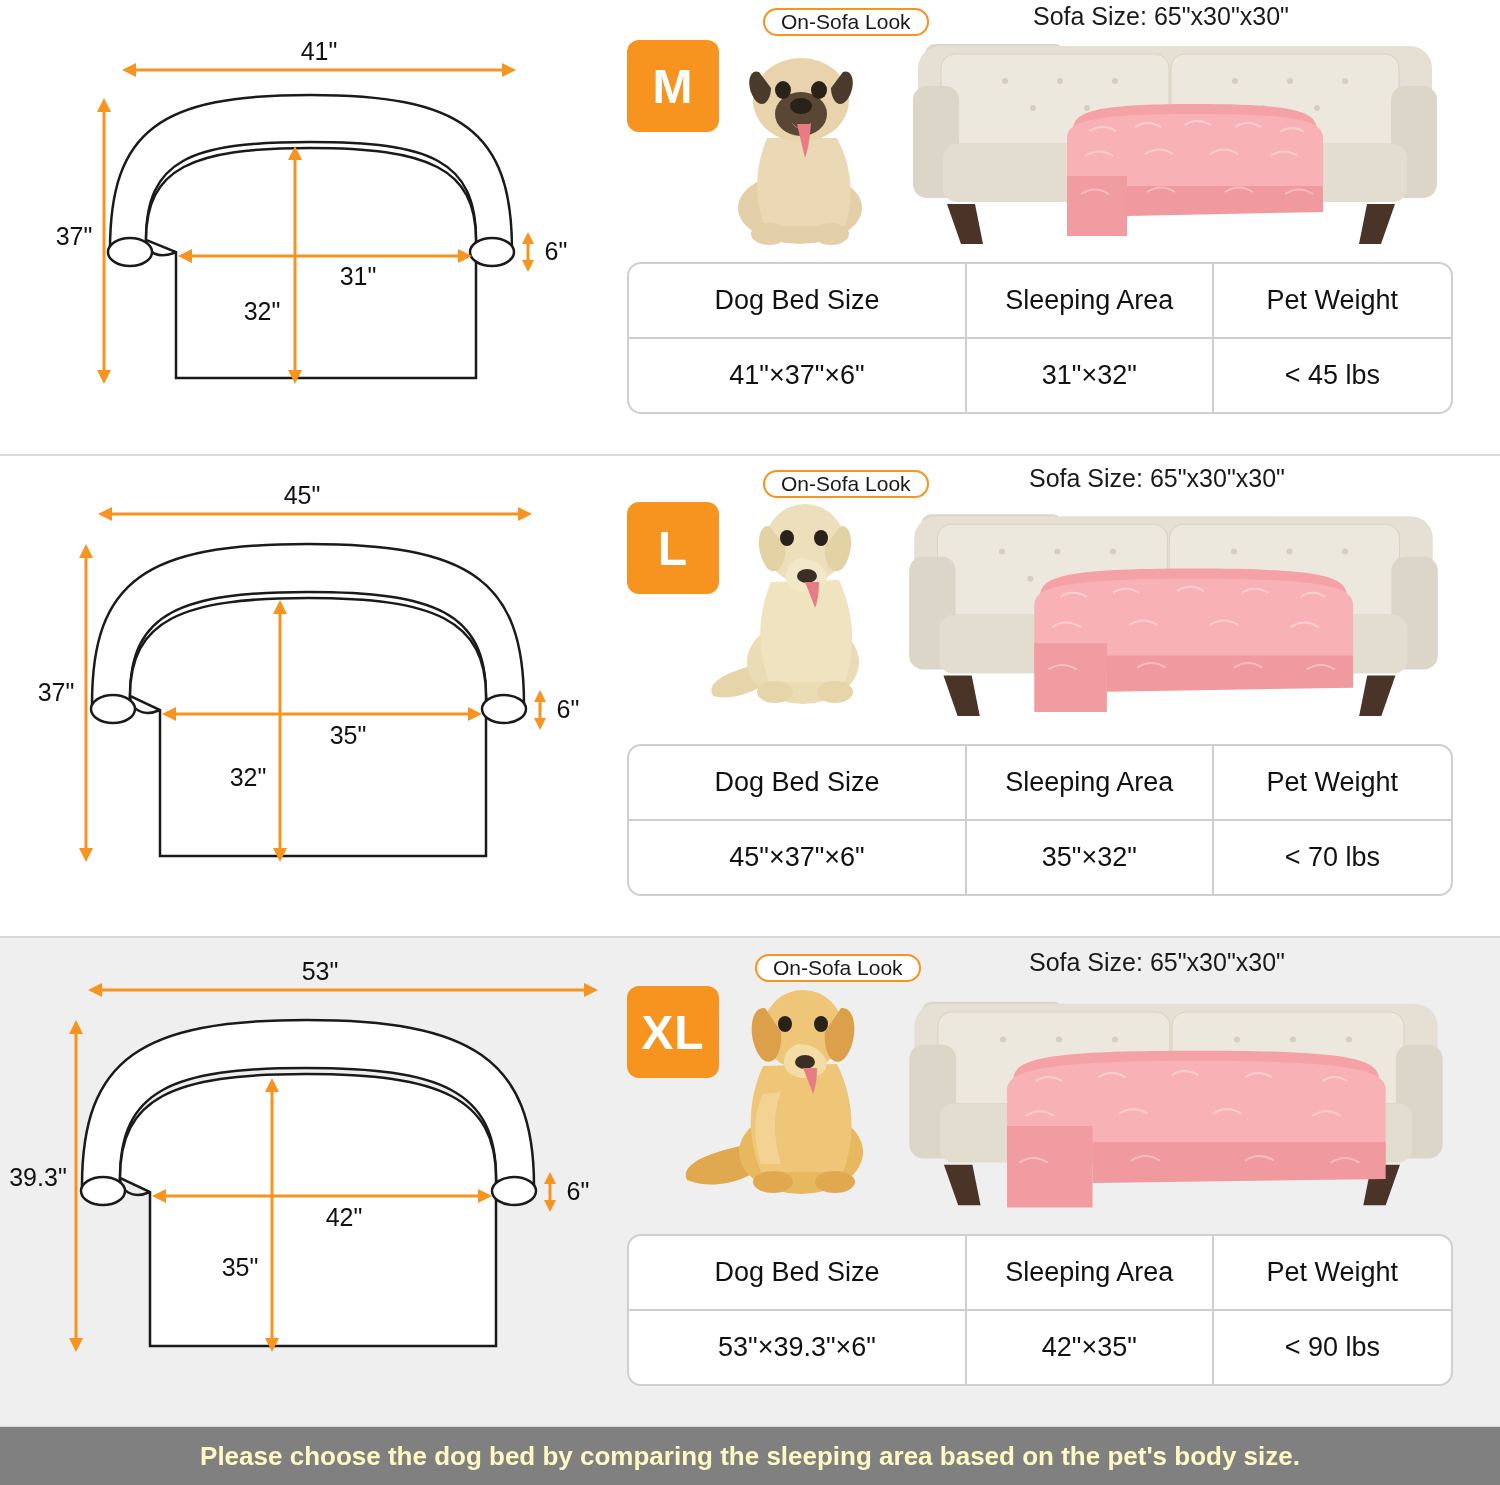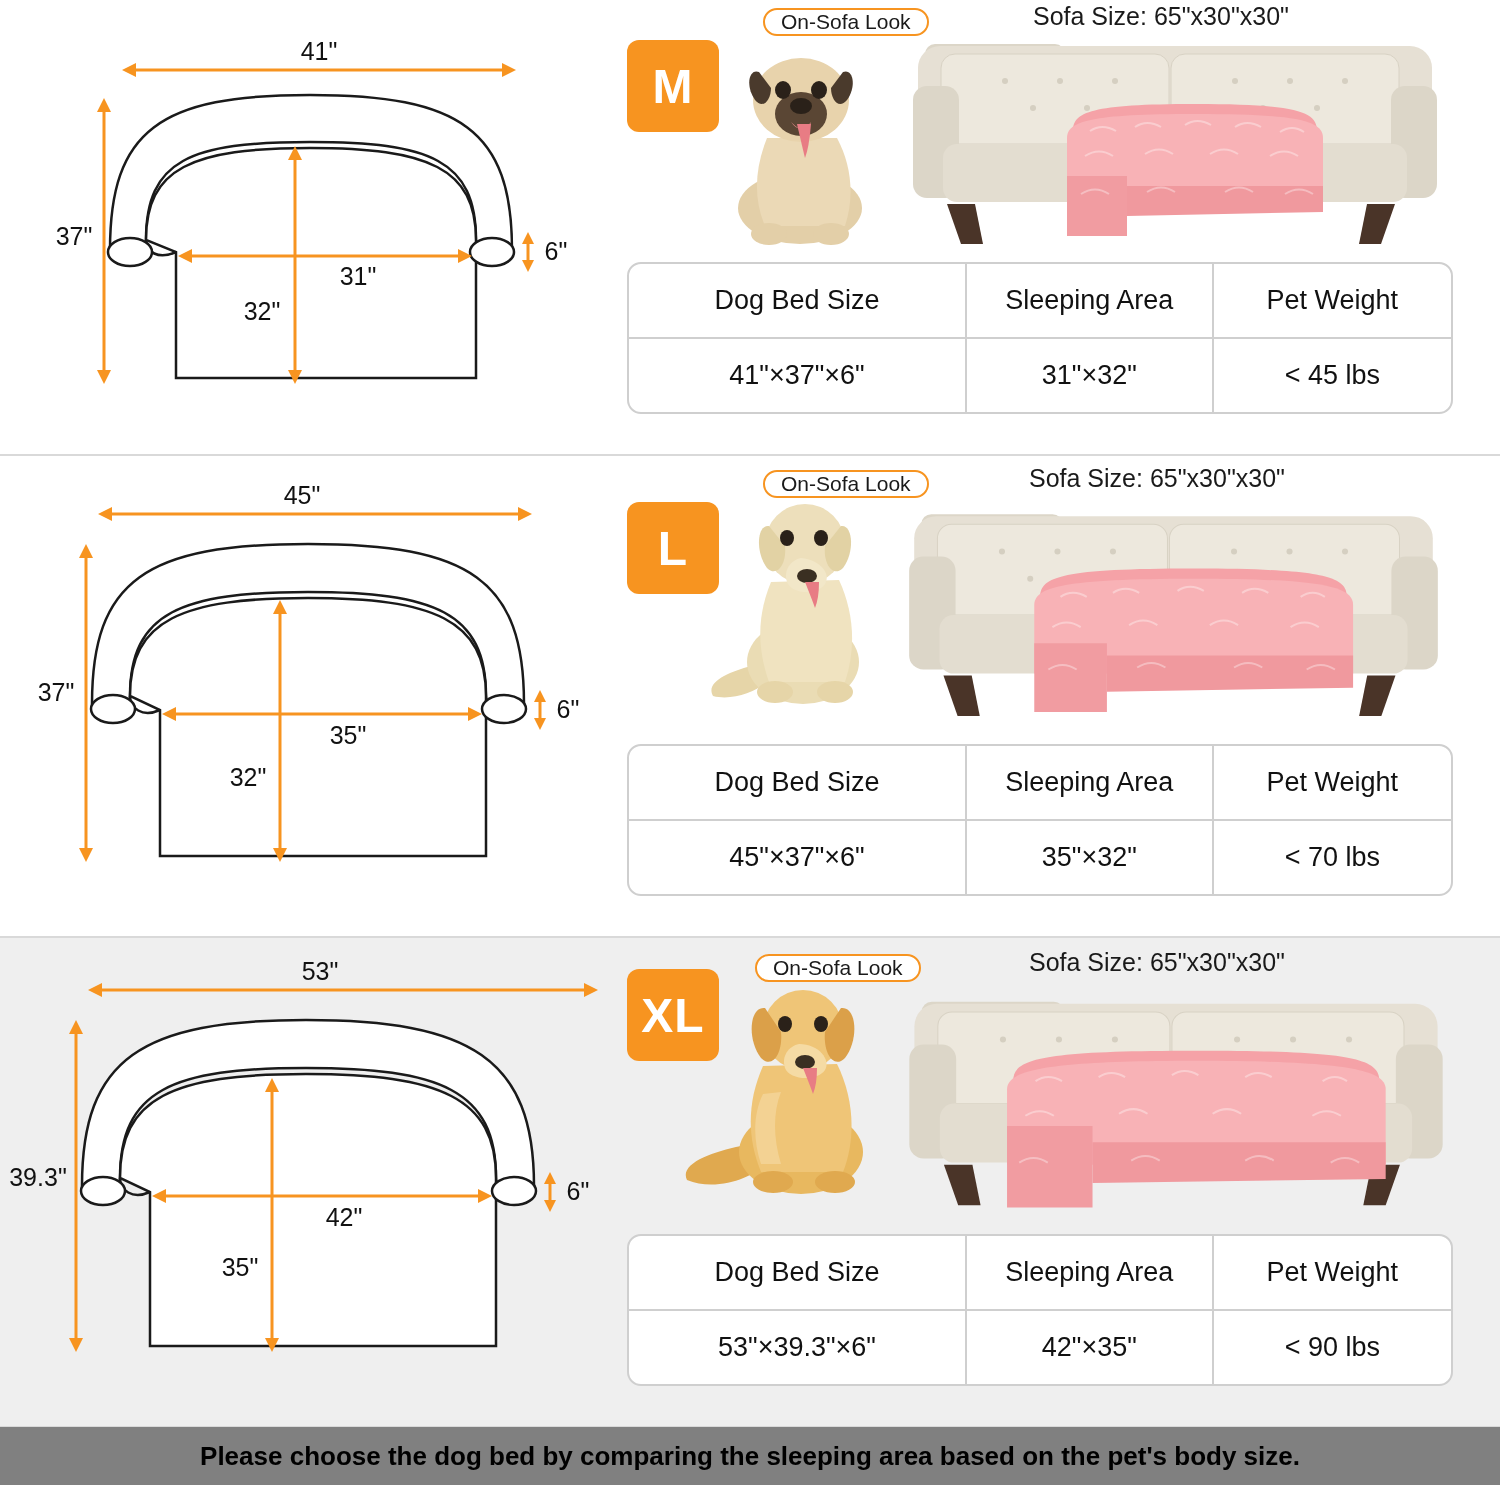--- a/index.html
+++ b/index.html
@@ -94,21 +94,21 @@
   .col-a { width: 41%; }
   .col-b { width: 30%; }
   .col-c { width: 29%; margin-top: 17px; }
 
   
   .footer-banner {
     position: absolute;
     left: 0; bottom: 0;
     width: 1500px; height: 58px;
     background: #808080;
-    color: #000000;
+    color: #fef9c3;
     font-size: 26px;
     font-weight: bold;
     display: flex; align-items: center; justify-content: center;
     text-align: center;
   }
 
   .dim-text { font-family: "Liberation Sans", sans-serif; font-size: 25px; fill: #111; }
 </style>
 </head>
 <body>
@@ -438,21 +438,21 @@
         <g stroke="#F79420" stroke-width="3" fill="none">
             <line x1="550" y1="240" x2="550" y2="268"></line>
           </g>
         <polygon points="550,234 544,246 556,246" fill="#F79420"></polygon>
         <polygon points="550,274 544,262 556,262" fill="#F79420"></polygon>
         <text class="dim-text" x="578" y="262" text-anchor="middle">6"</text>
       </svg>
     </div>
 
     <div class="info-panel">
-      <div class="badge" style="left:12px; top:31px;">XL</div>
+      <div class="badge" style="left:12px; top:48px;">XL</div>
 
       <div class="on-sofa-tag" style="left:140px; top:16px;">On-Sofa Look</div>
       <div class="sofa-size-label" style="left:414px; top:10px;">Sofa Size: 65"x30"x30"</div>
 
       <svg class="sofa-img" style="left:276px; top:40px;" width="570" height="245" viewBox="0 0 560 230">
         <rect x="30" y="18" width="140" height="30" rx="10" fill="#DCD6C8"></rect>
         <path d="M45 20 h470 a22 22 0 0 1 22 22 v100 h-514 v-100 a22 22 0 0 1 22 -22 z" fill="#E6E0D4"></path>
         <path d="M60 28 h200 a14 14 0 0 1 14 14 v76 h-228 v-76 a14 14 0 0 1 14 -14 z" fill="#EDE8DD" stroke="#d8d2c4"></path>
         <path d="M290 28 h200 a14 14 0 0 1 14 14 v76 h-228 v-76 a14 14 0 0 1 14 -14 z" fill="#EDE8DD" stroke="#d8d2c4"></path>
         <g fill="#d5cfc1">

